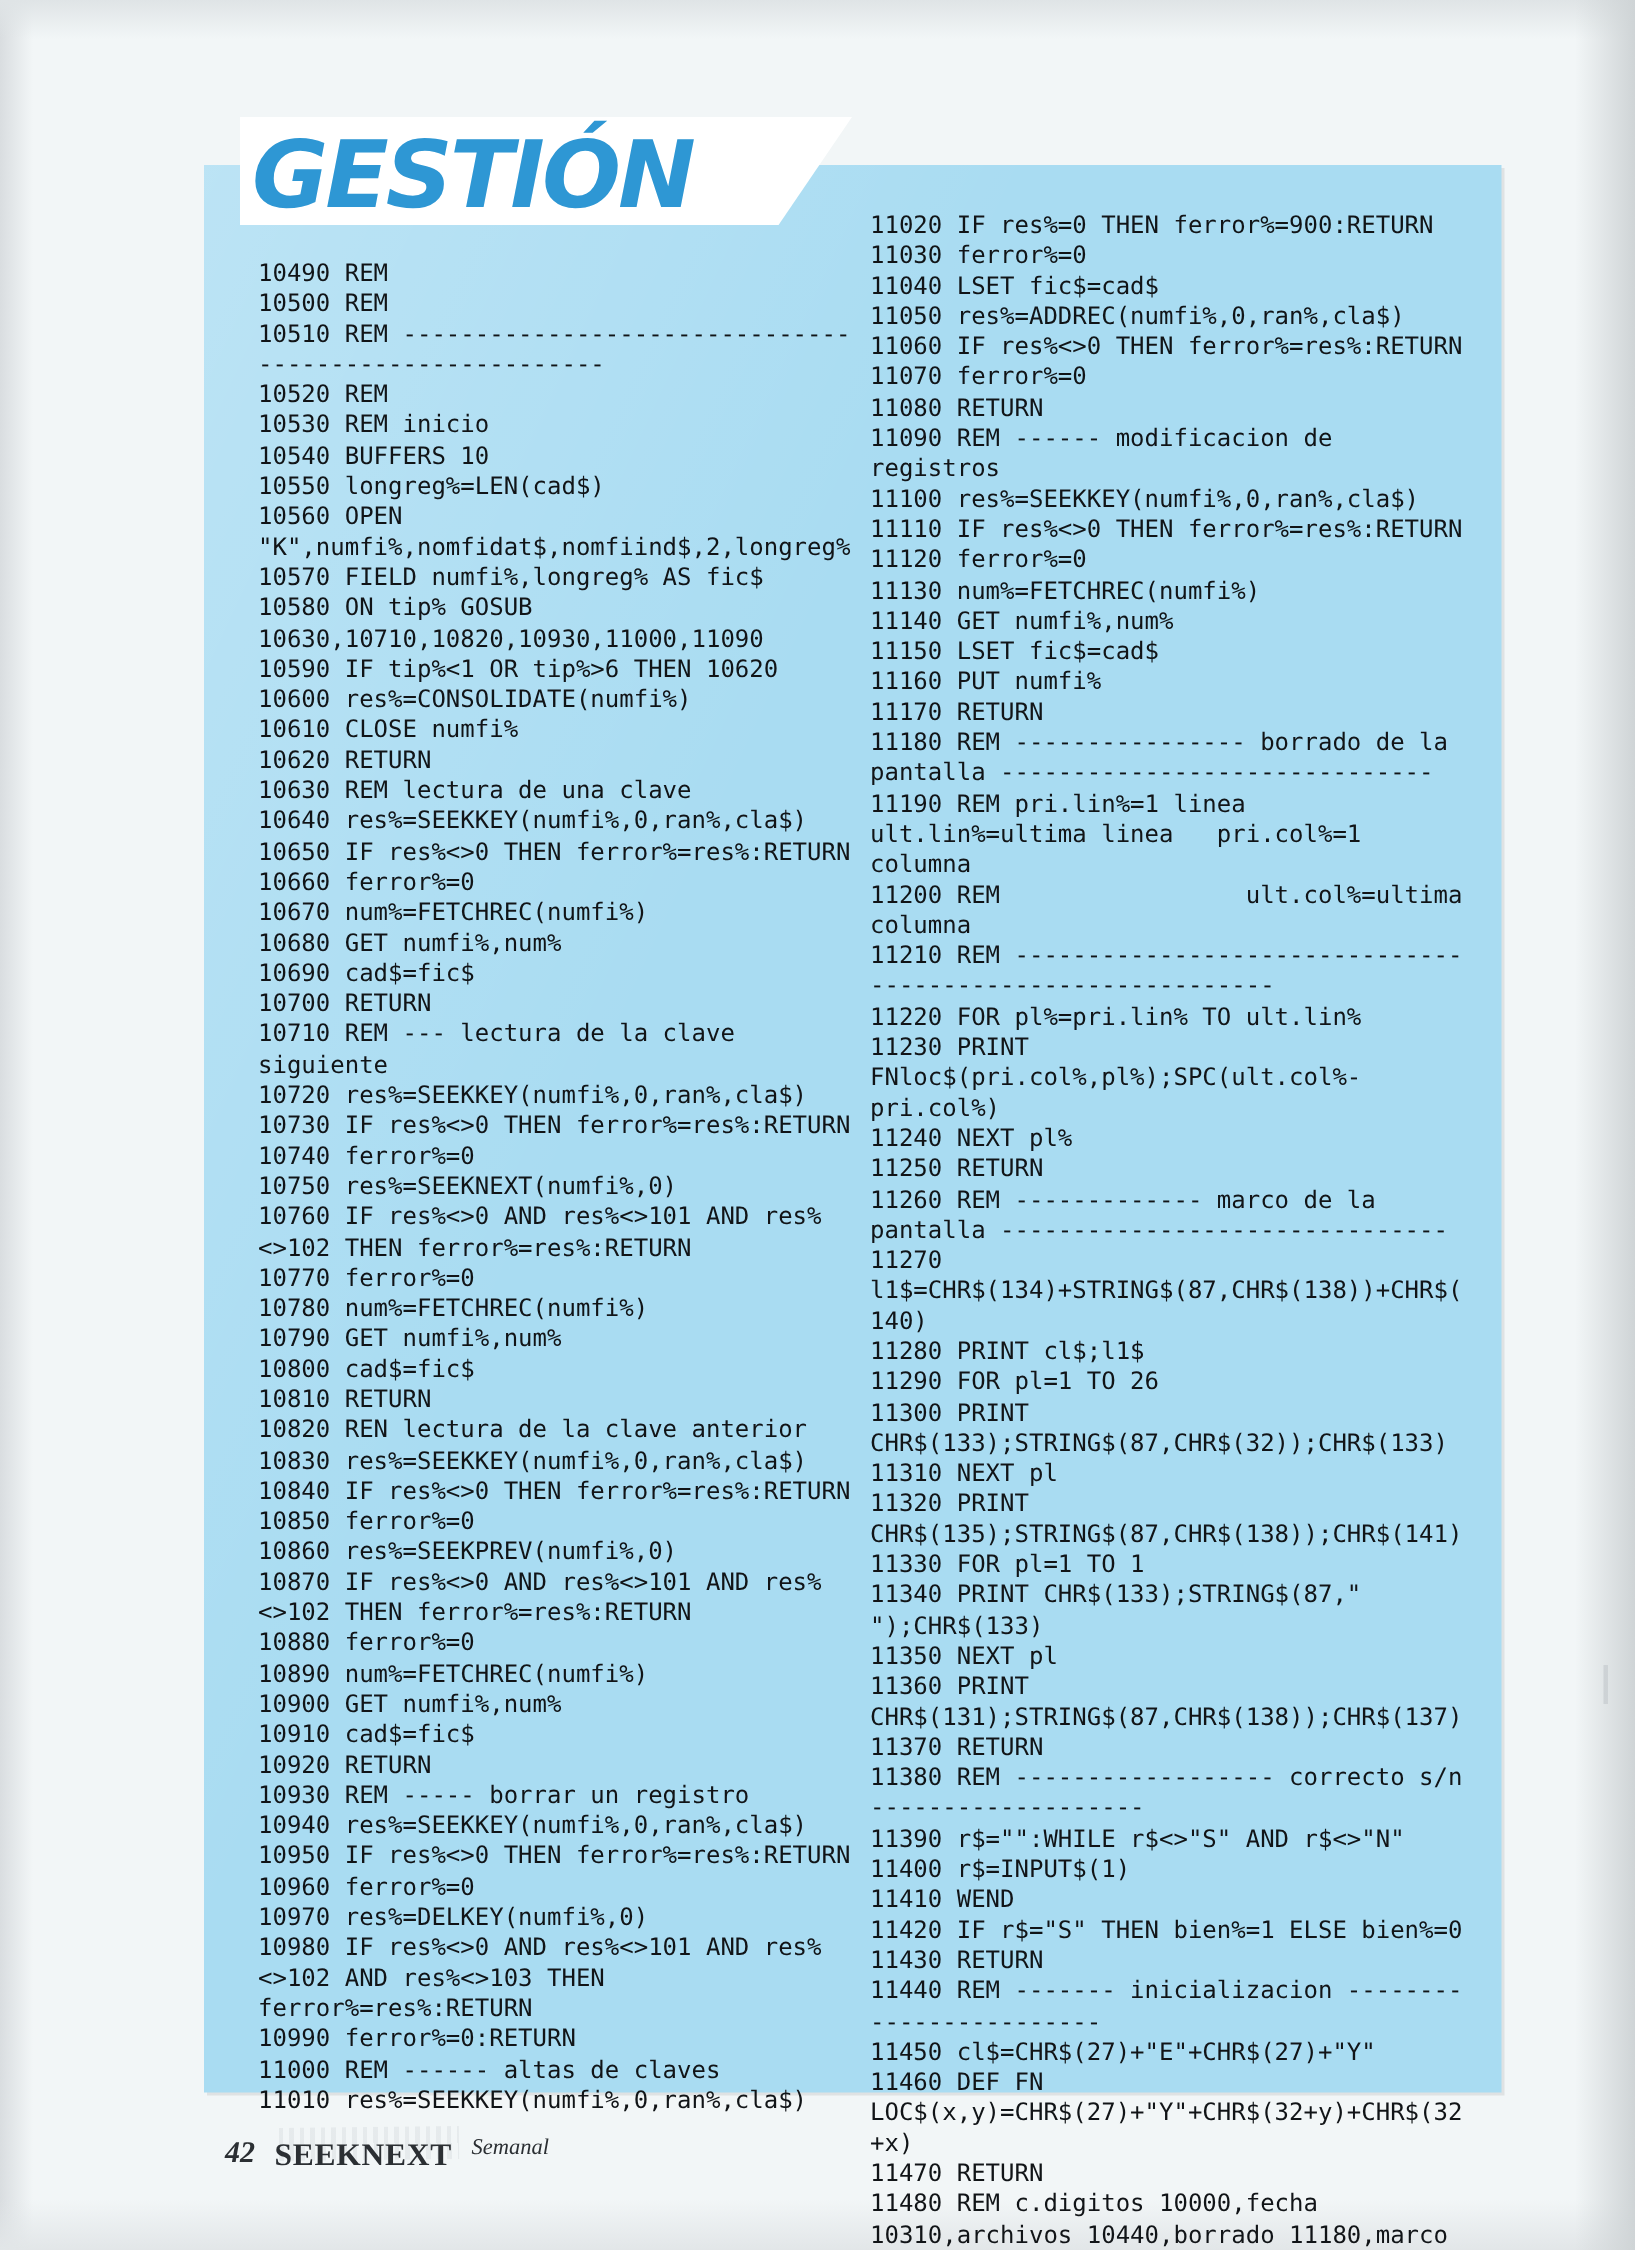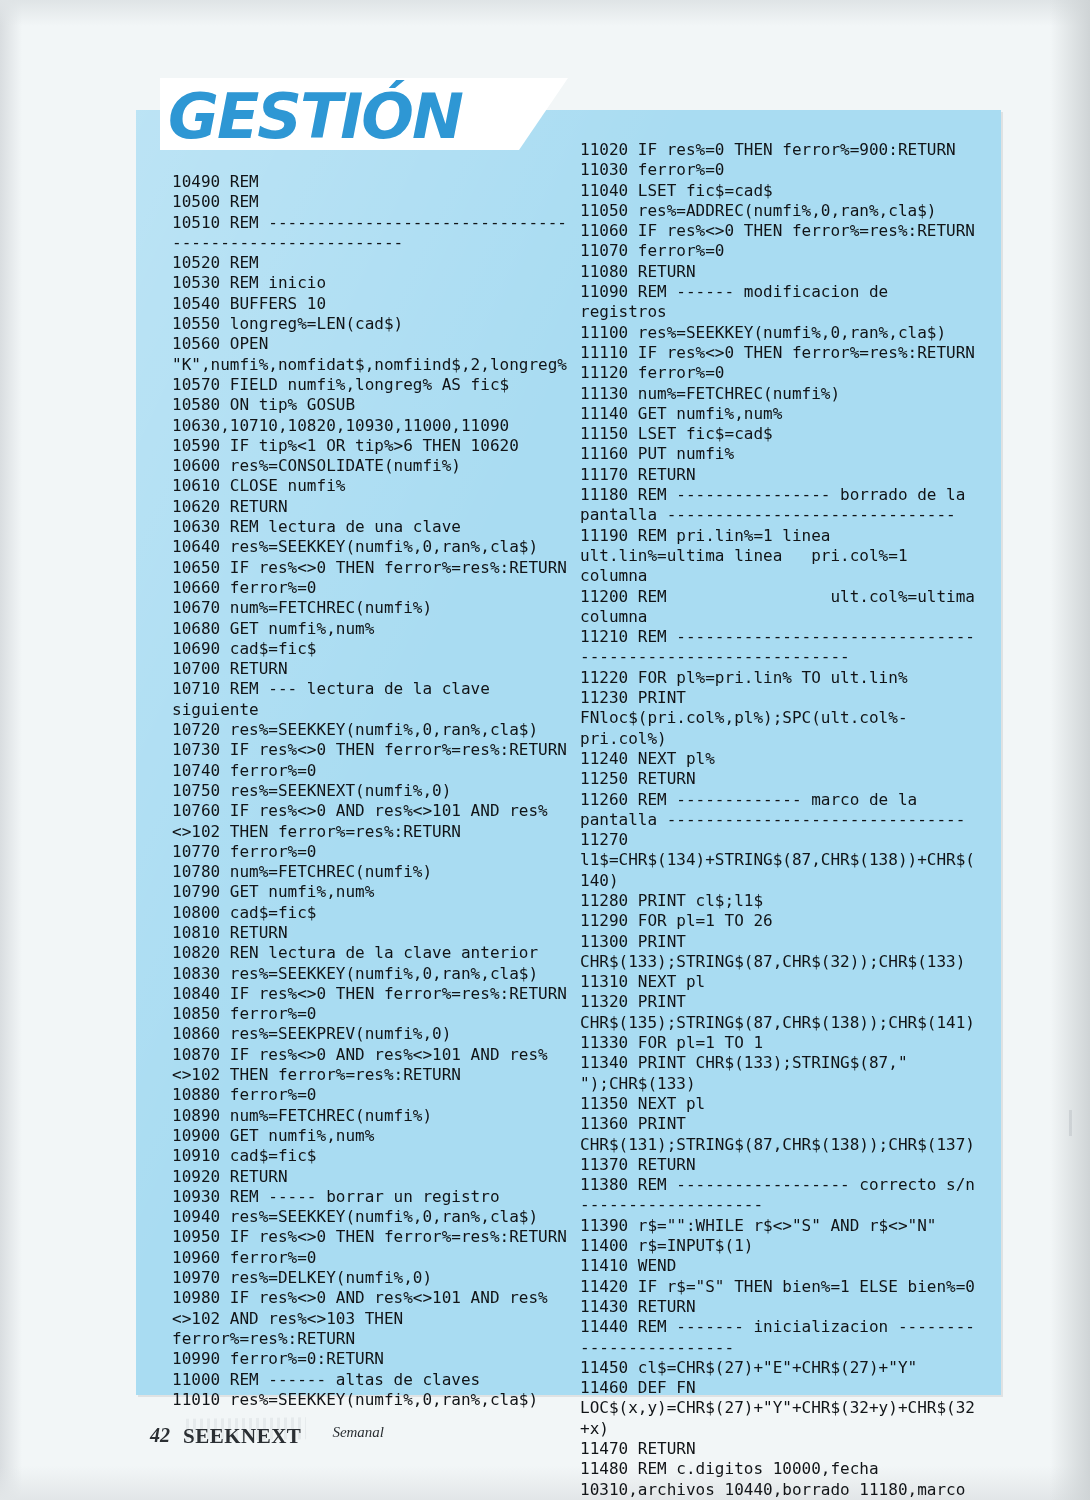--- a/index.html
+++ b/index.html
@@ -135,21 +135,20 @@
     font-weight: bold;
   }
   #footer .brand {
     font-size: 21px;
     font-weight: bold;
     letter-spacing: 0.5px;
   }
   #footer .sub {
     font-size: 15px;
     font-style: italic;
-    margin-left: 18px;
   }
   #footer .row {
     display: flex;
     align-items: flex-start;
     gap: 13px;
   }
   
   #footer-bleed {
     position: absolute;
     left: 186px;

